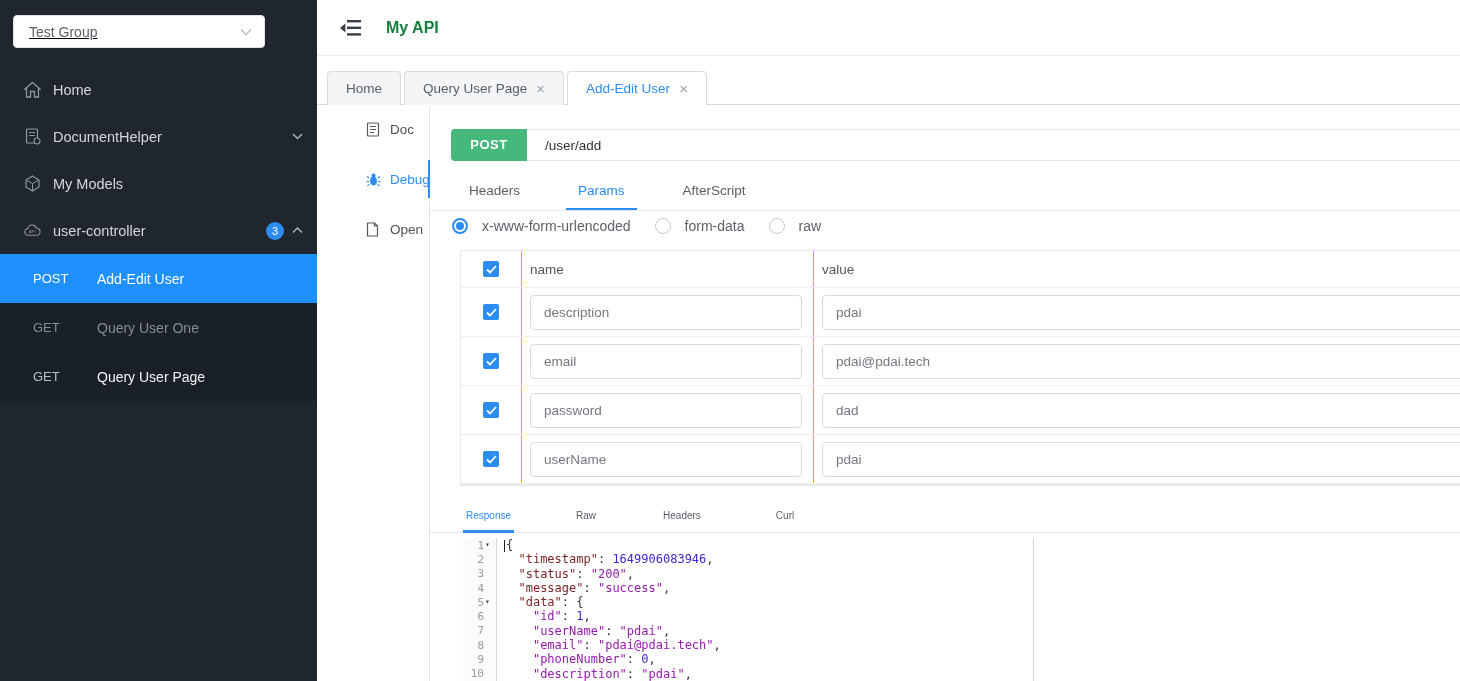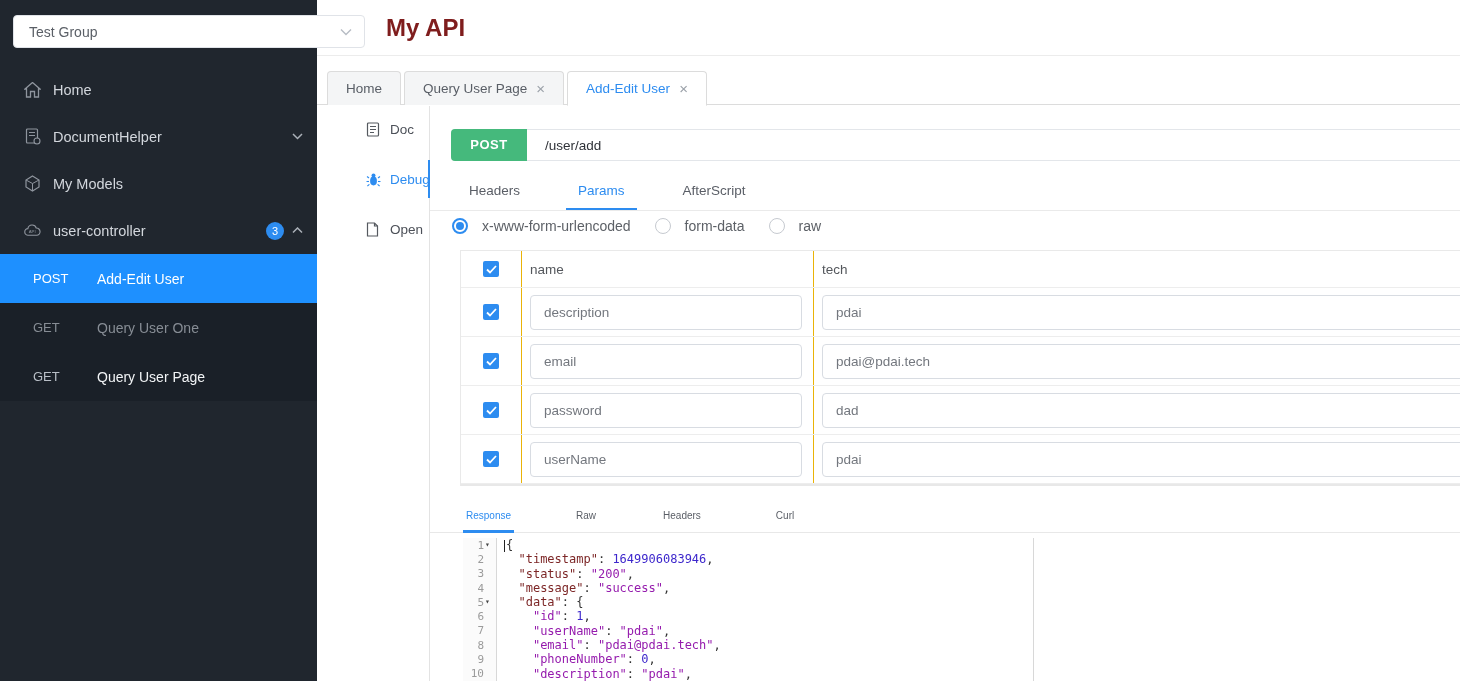--- a/index.html
+++ b/index.html
@@ -2,44 +2,44 @@
 <html><head>
 <meta charset="utf-8">
 <style>
   * { margin:0; padding:0; box-sizing:border-box; }
   html,body { width:1460px; height:681px; overflow:hidden; background:#fff;
               font-family:"Liberation Sans", sans-serif; }
   .screen { position:relative; width:1460px; height:681px; overflow:hidden; background:#fff; }
 
   
   .sidebar { position:absolute; left:0; top:0; width:317px; height:681px; background:#20262e; z-index:5; }
-  .group-select { position:absolute; left:13px; top:15px; width:352px; height:33px; background:#fff;
+  .group-select { position:absolute; left:13px; top:15px; width:252px; height:33px; background:#fff;
                   border:1px solid #e0e3e8; border-radius:4px; display:flex; align-items:center;
-                  padding:0 12px 0 15px; cursor:pointer; }
+                  padding:0 12px 0 15px; cursor:pointer;text-decoration:underline; }
   .group-select .gs-label { flex:1; font-size:14px; color:#5a5f66; }
   .menu { position:absolute; left:0; top:66px; width:317px; }
   .menu-item { height:47px; display:flex; align-items:center; padding:0 14px 0 24px; cursor:pointer; }
   .menu-item .mi-icon { width:17px; height:17px; margin-right:12px; flex:none; display:flex; align-items:center; justify-content:center; }
   .menu-item .mi-label { font-size:14.5px; color:#d3d7dd; flex:1; }
   .badge { width:18px; height:18px; border-radius:50%; background:#2d8cf0; color:#fff; font-size:11px;
            display:flex; align-items:center; justify-content:center; margin-right:8px; flex:none; }
   .submenu { position:absolute; left:0; top:254px; width:317px; background:#1a2028; }
   .api-item { height:49px; display:flex; align-items:center; cursor:pointer; }
   .api-item .method { width:64px; margin-left:33px; font-size:13px; color:#878d95; flex:none; }
   .api-item .api-label { font-size:14px; color:#878d95; }
   .api-item.active { background:#1e90ff; }
   .api-item.active .method, .api-item.active .api-label { color:#ffffff; }
   .api-item.light .method { color:#b9bfc7; }
   .api-item.light .api-label { color:#f2f4f6; }
 
   
   .main { position:absolute; left:317px; top:0; right:-30px; bottom:0; }
   .topbar { height:56px; border-bottom:1px solid #ececec; display:flex; align-items:center; background:#fff; }
   .fold-btn { margin-left:23px; cursor:pointer; display:flex; }
-  .app-title { margin-left:25px; font-size:24px; color:#7f1d1d; }
+  .app-title { margin-left:25px; font-size:16px; color:#15803d; }
 
   
   .tabbar { position:relative; height:49px; }
   .tabbar .bar-line { position:absolute; left:0; right:0; bottom:0; height:1px; background:#dcdcdc; }
   .tabs { position:absolute; left:10px; bottom:0; display:flex; align-items:flex-end; }
   .tab { height:34px; margin-right:3px; padding:0 18px; display:flex; align-items:center;
          background:#f4f5f6; border:1px solid #dcdcdc; border-bottom:none; border-radius:4px 4px 0 0;
          font-size:13.5px; color:#595e66; cursor:pointer; position:relative; }
   .tab .close { margin-left:9px; color:#9ba1a9; font-size:15px; line-height:1; cursor:pointer; }
   .tab.active { background:#fff; color:#2d8cf0; height:35px; margin-bottom:-1px; border-bottom:1px solid #fff; z-index:2; }
@@ -309,21 +309,21 @@
                 <span class="checkbox">
                   <svg width="11" height="9" viewBox="0 0 11 9">
                     <polyline points="1,4.5 4,7.5 10,1" fill="none" stroke="#fff" stroke-width="1.8"></polyline>
                   </svg>
                 </span>
               </div>
               <div class="cell-name">
                 <span class="col-title">name</span>
               </div>
               <div class="cell-value">
-                <span class="col-title">tech</span>
+                <span class="col-title">value</span>
               </div>
             </div>
             <div class="prow body">
               <div class="cell-check">
                 <span class="checkbox">
                   <svg width="11" height="9" viewBox="0 0 11 9">
                     <polyline points="1,4.5 4,7.5 10,1" fill="none" stroke="#fff" stroke-width="1.8"></polyline>
                   </svg>
                 </span>
               </div>

